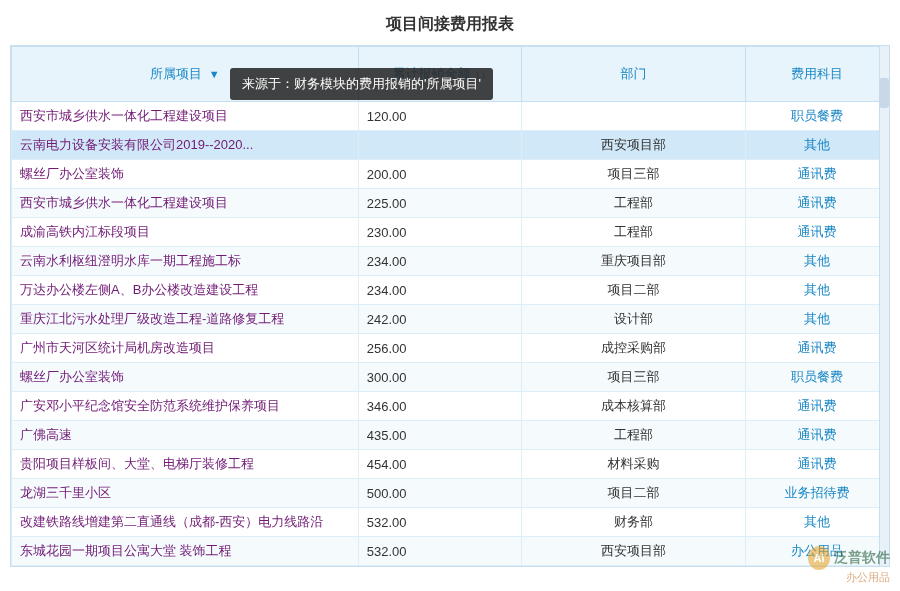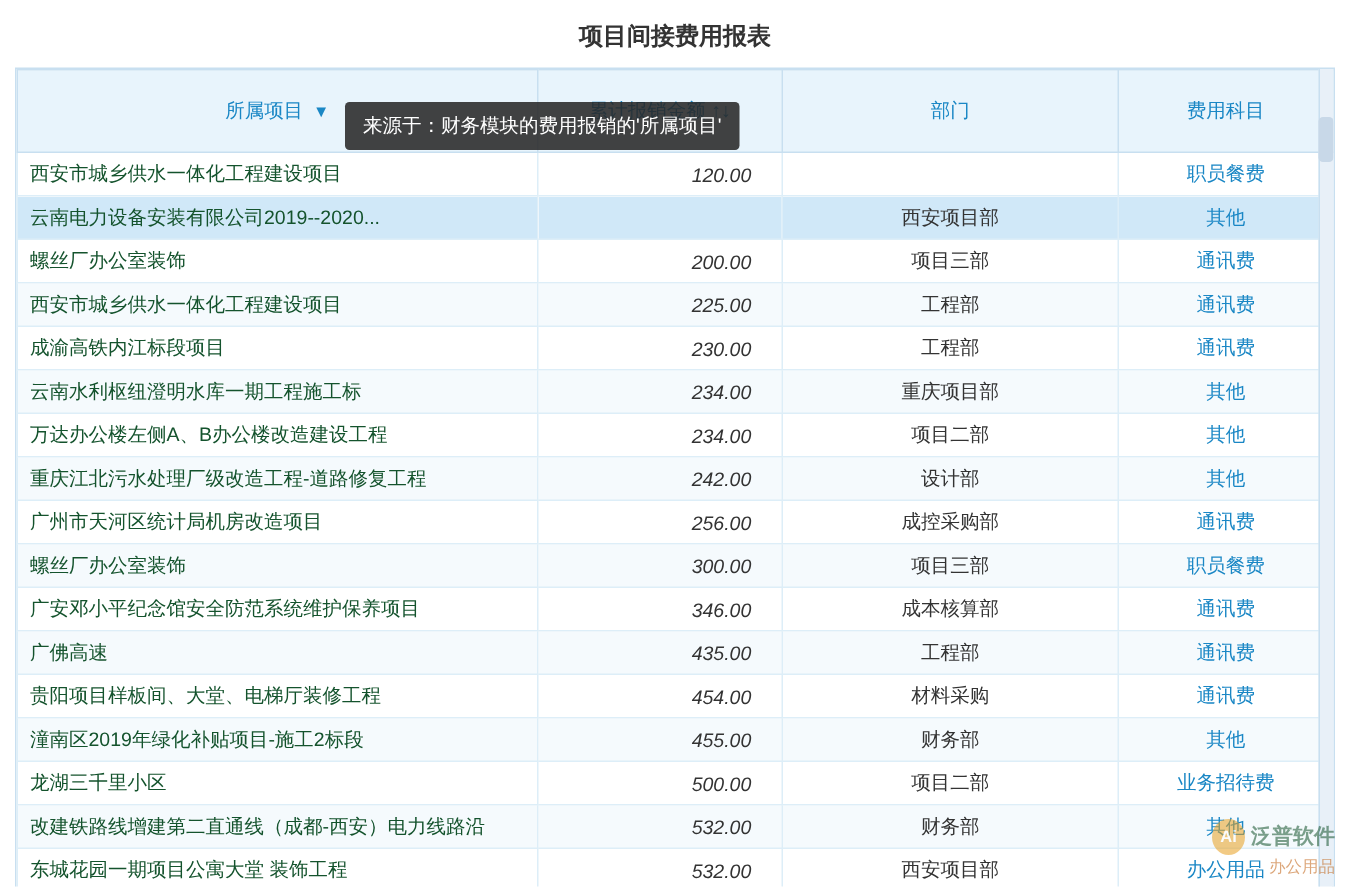--- a/index.html
+++ b/index.html
@@ -79,28 +79,26 @@
 
     tbody td {
       border: 1px solid #ddeef8;
       padding: 5px 8px;
       white-space: nowrap;
       overflow: hidden;
       text-overflow: ellipsis;
     }
 
     tbody td:first-child {
-      color: #14532d;
+      color: #701a75;
       text-align: left;
     }
 
     tbody td:nth-child(2) {
-      text-align: right;
       padding-right: 20px;
-      font-style: italic;
     }
 
     tbody td:nth-child(3) {
       text-align: center;
     }
 
     tbody td:nth-child(4) {
       text-align: center;
       color: #1a87c5;
     }
@@ -289,26 +287,20 @@
           <td>工程部</td>
           <td>通讯费</td>
         </tr>
         <tr>
           <td>贵阳项目样板间、大堂、电梯厅装修工程</td>
           <td>454.00</td>
           <td>材料采购</td>
           <td>通讯费</td>
         </tr>
         <tr>
-          <td>潼南区2019年绿化补贴项目-施工2标段</td>
-          <td>455.00</td>
-          <td>财务部</td>
-          <td>其他</td>
-        </tr>
-        <tr>
           <td>龙湖三千里小区</td>
           <td>500.00</td>
           <td>项目二部</td>
           <td>业务招待费</td>
         </tr>
         <tr>
           <td>改建铁路线增建第二直通线（成都-西安）电力线路沿</td>
           <td>532.00</td>
           <td>财务部</td>
           <td>其他</td>

